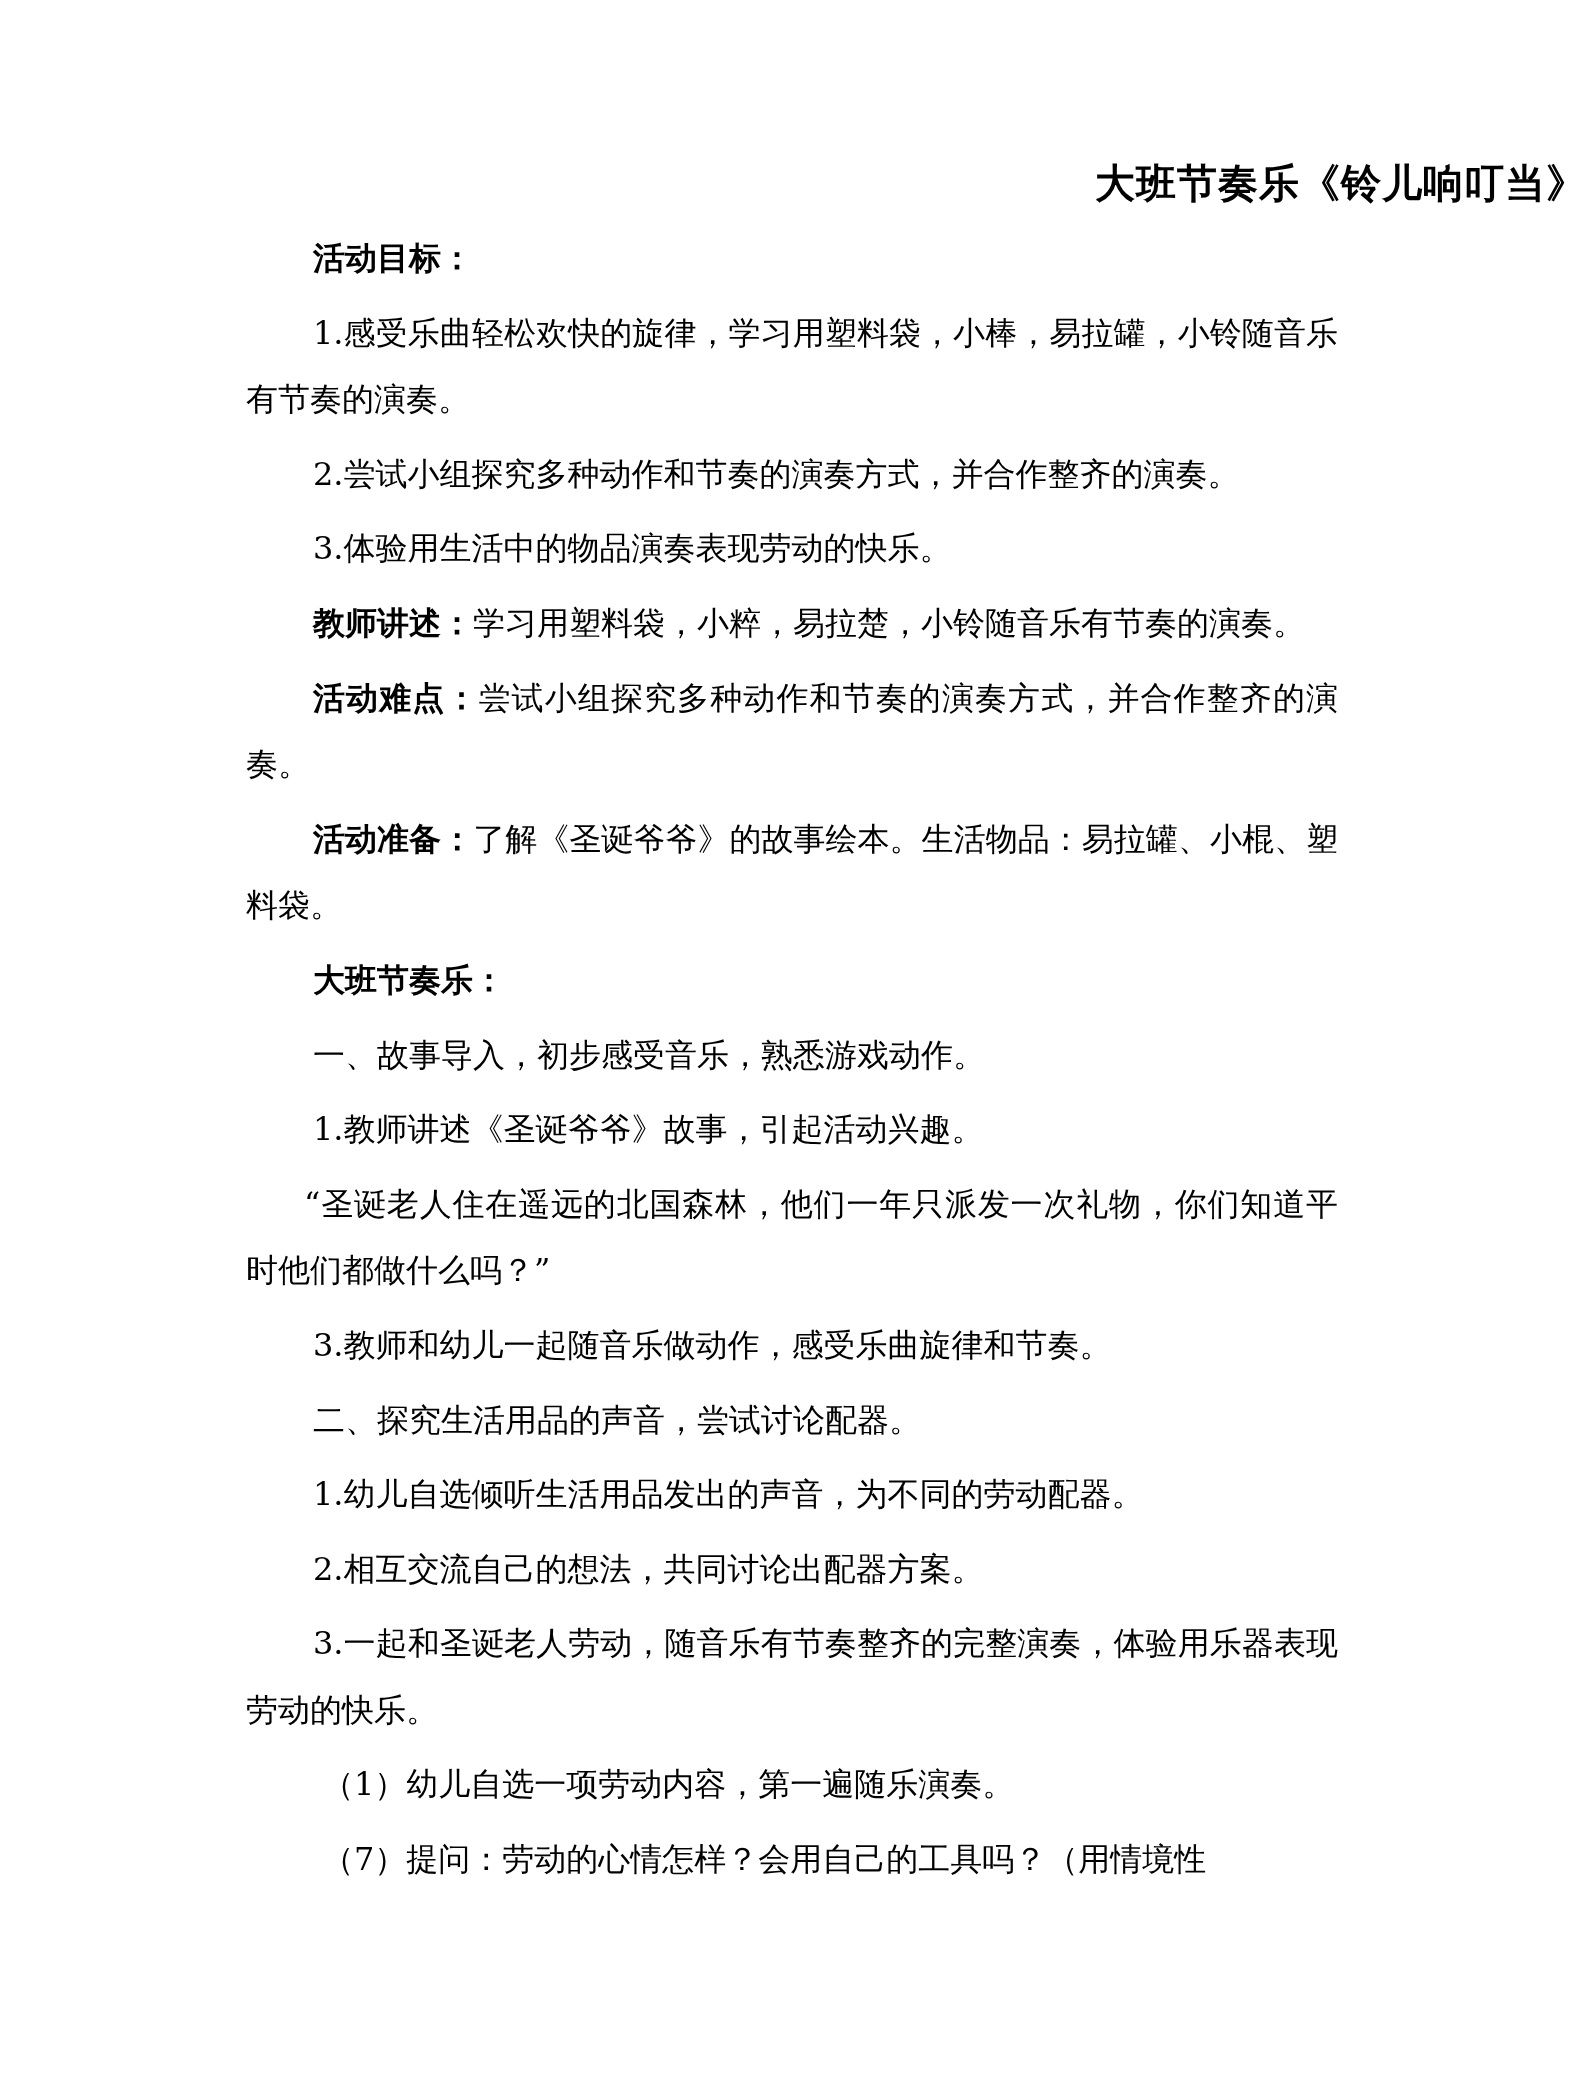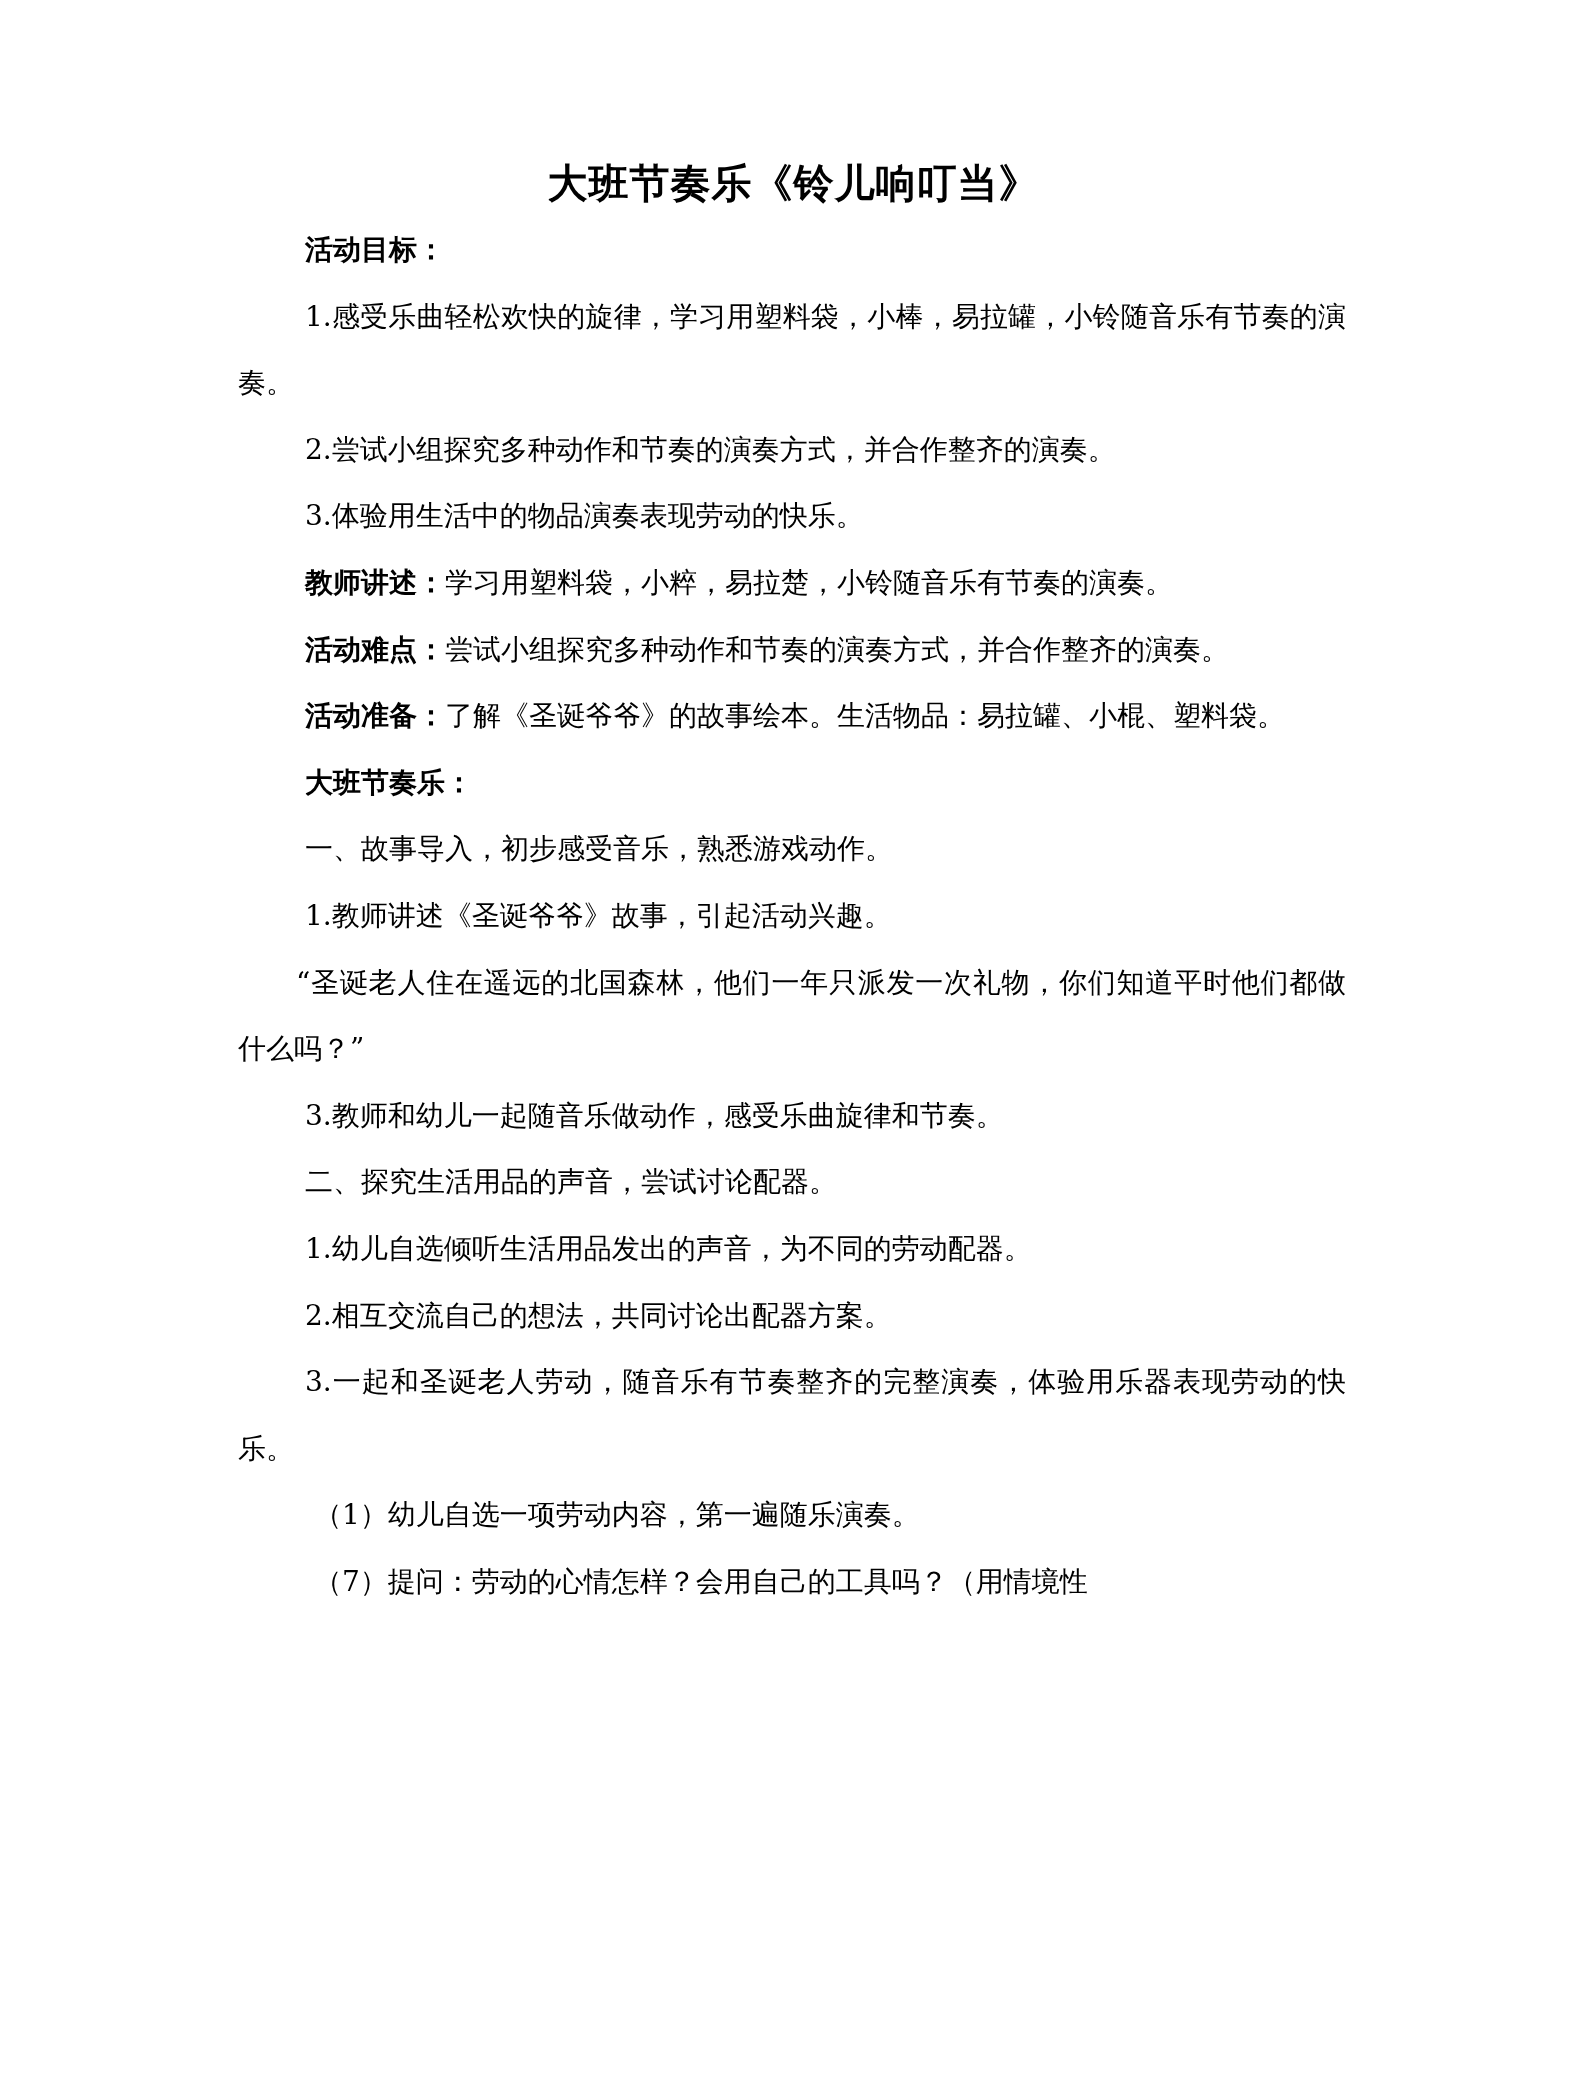--- a/index.html
+++ b/index.html
@@ -1,22 +1,22 @@
 <!DOCTYPE html>
 <html><head>
 <meta charset="utf-8">
 <style>
   html, body { margin:0; padding:0; background:#ffffff; }
   body { width:1587px; height:2093px; position:relative; overflow:hidden;
          font-family:"DejaVu Serif","Liberation Serif",serif; color:#000; }
   .page { position:absolute; left:0; top:0; width:1587px; height:2093px; background:#fff; }
-  .title { position:absolute; left:0; top:158px; width:1587px; text-align:center;
+  .title { position:absolute; left:0; top:158px; width:1587px; text-align:right;
            font-size:40px; line-height:50px; font-weight:bold; letter-spacing:1px; }
   .body { position:absolute; left:238px; top:217px; width:1108px; }
-  .p { font-size:28px; line-height:66.6px; margin:0; text-indent:67px;
+  .p { font-size:32px; line-height:66.6px; margin:8px; text-indent:67px;
        text-align:justify; word-break:break-all; white-space:normal; }
   .p.noindent-quote { text-indent:58px; }
   .p.sub { text-indent:76px; }
   .b { font-weight:bold; }
 </style>
 </head>
 <body>
 
 <div class="page">
   <div class="title">大班节奏乐《铃儿响叮当》</div>

